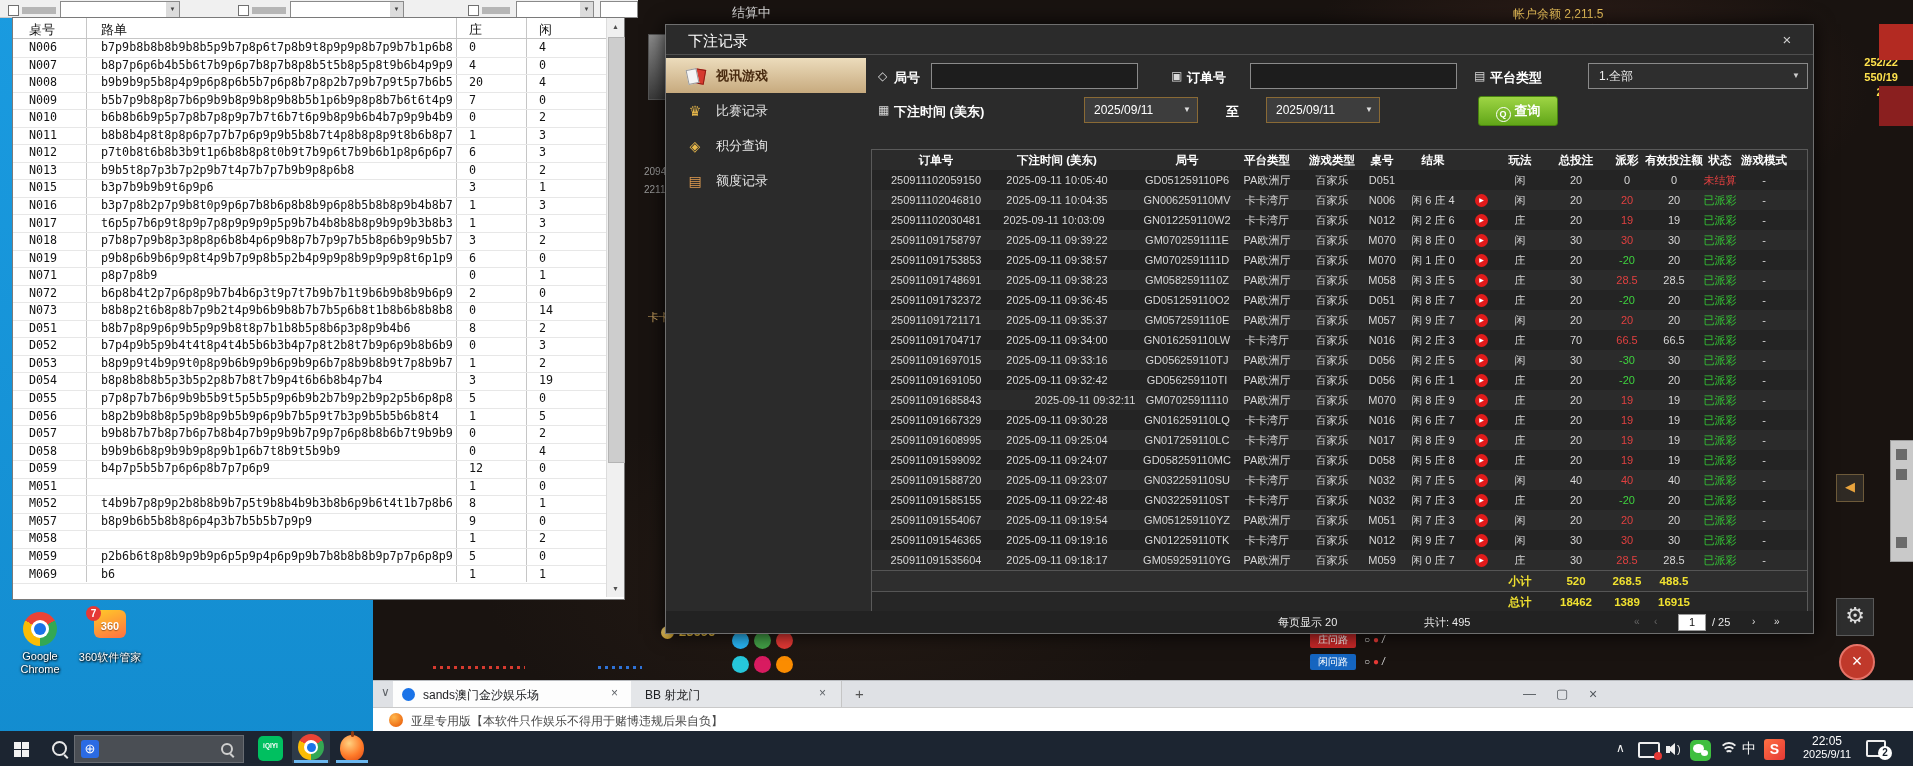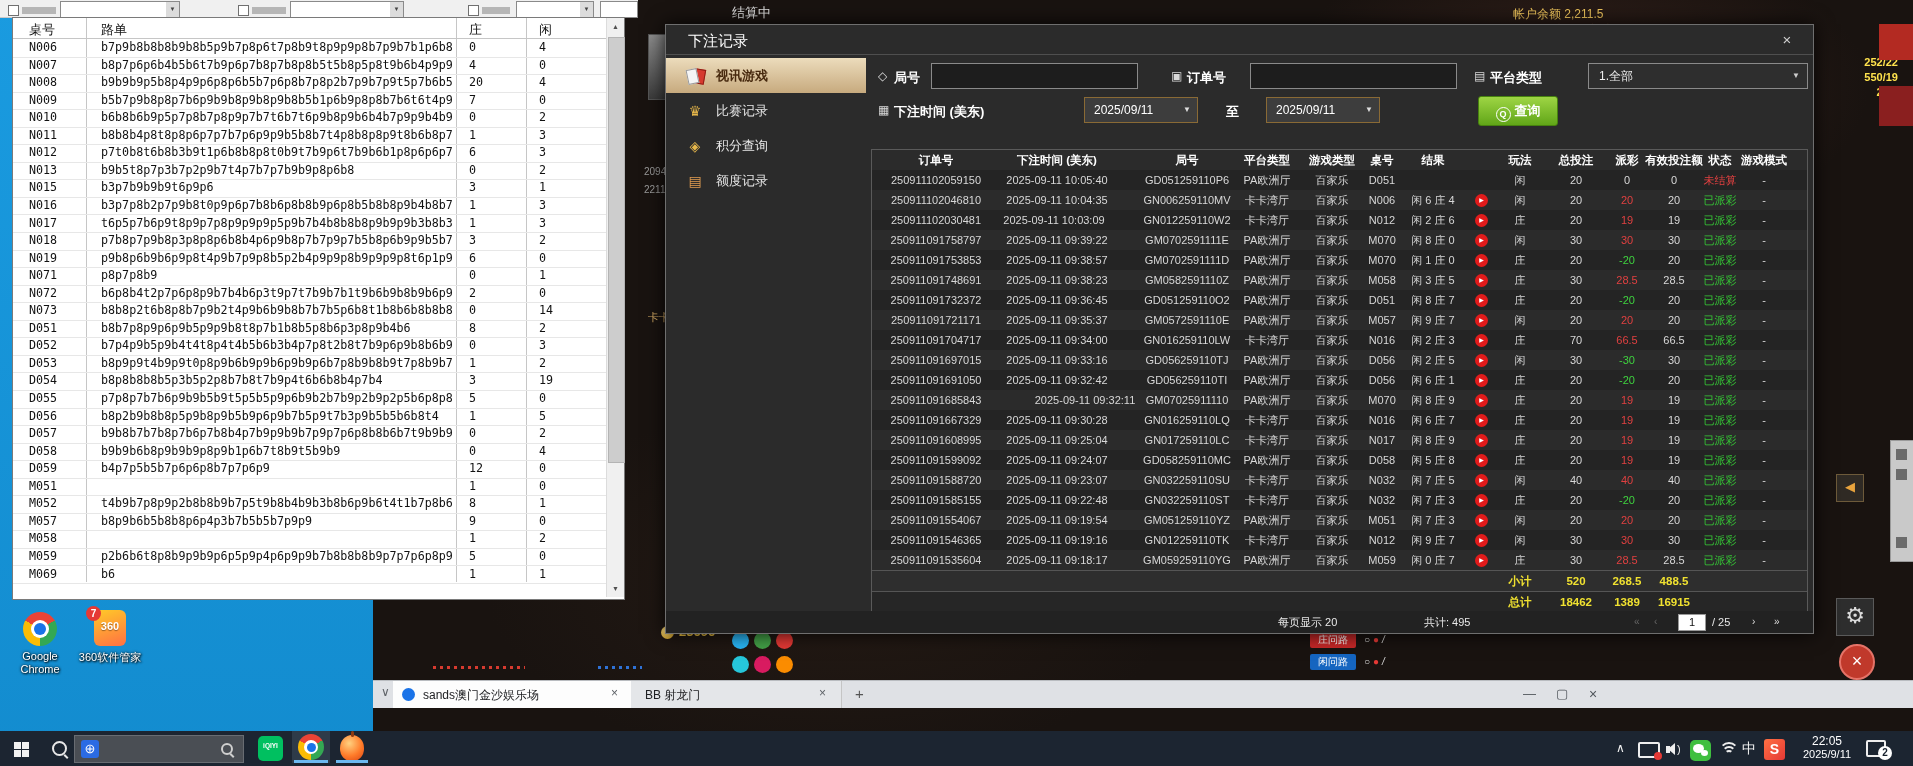--- a/index.html
+++ b/index.html
@@ -128,21 +128,21 @@
   .wechat i{position:absolute;border-radius:50%;background:#fff;}
   .wifi{left:1718px;top:11px;width:18px;height:14px;}
   .wifi i{position:absolute;border:2px solid #eee;border-color:#eee transparent transparent transparent;border-radius:50%;}
   .sogou{left:1764px;top:8px;width:21px;height:21px;background:linear-gradient(135deg,#ff7043,#e53935);border-radius:3px;color:#fff;font-weight:bold;font-size:14px;text-align:center;line-height:21px;}
   .clock{left:1792px;width:70px;text-align:center;color:#fff;}
   .chatic{left:1866px;top:9px;width:16px;height:13px;border:2px solid #eee;border-radius:2px;}
   .badge2{position:absolute;right:-8px;bottom:-5px;width:14px;height:14px;border-radius:50%;background:#fff;color:#16202c;font-size:10px;font-weight:bold;text-align:center;line-height:14px;}
   
   .dicon-label{position:absolute;width:80px;text-align:center;font-size:11px;color:#fff;text-shadow:1px 1px 2px #000,0 0 3px #000;}
   .badge7{left:86px;top:606px;width:15px;height:15px;border-radius:50%;background:#e53935;color:#fff;font-size:10px;text-align:center;line-height:15px;font-weight:bold;}
-  .icon360{left:94px;top:610px;width:32px;height:36px;border-radius:6px;background:linear-gradient(160deg,#ffca28,#ff7043);color:#fff;font-weight:bold;font-size:11px;text-align:center;line-height:32px;text-shadow:0 1px 1px rgba(0,0,0,.4);}
+  .icon360{left:94px;top:610px;width:32px;height:28px;border-radius:6px;background:linear-gradient(160deg,#ffca28,#ff7043);color:#fff;font-weight:bold;font-size:11px;text-align:center;line-height:32px;text-shadow:0 1px 1px rgba(0,0,0,.4);}
 </style>
 </head>
 <body>
 
 <div id="screen">
 
   <div class="abs casino">
     <div class="abs frag" style="left:359px;top:4px;font-size:13px;color:#e0e0e0;">结算中</div>
     <div class="abs frag gold" style="left:1140px;top:6px;font-size:12px;">
       <span>帐户余额</span>
@@ -847,20 +847,24 @@
     <div class="btab" style="left:258px;width:210px;background:#e4e6e9;border-right:1px solid #c5c5c5;">
       <span class="title" style="left:14px;">BB 射龙门</span>
       <span class="x" style="left:188px;">×</span>
     </div>
     <span class="abs" style="left:482px;top:4px;font-size:15px;color:#555;">+</span>
     <span class="winctl" style="left:1150px;">—</span>
     <span class="winctl" style="left:1183px;">▢</span>
     <span class="winctl" style="left:1216px;font-size:14px;">×</span>
   </div>
 
+  <div class="abs statusbar">
+    <div class="abs notdot"></div>
+    <div class="abs notice">亚星专用版【本软件只作娱乐不得用于赌博违规后果自负】</div>
+  </div>
 
   <div class="abs taskbar">
     <div class="abs winlogo">
       <i style="left:0;top:0;"></i>
         <i style="left:8px;top:0;"></i>
         <i style="left:0;top:8px;"></i>
         <i style="left:8px;top:8px;"></i>
     </div>
     <div class="abs ringicon" style="left:52px;top:10px;width:11px;height:11px;">
         <span class="handle" style="left:11px;top:11px;"></span>

